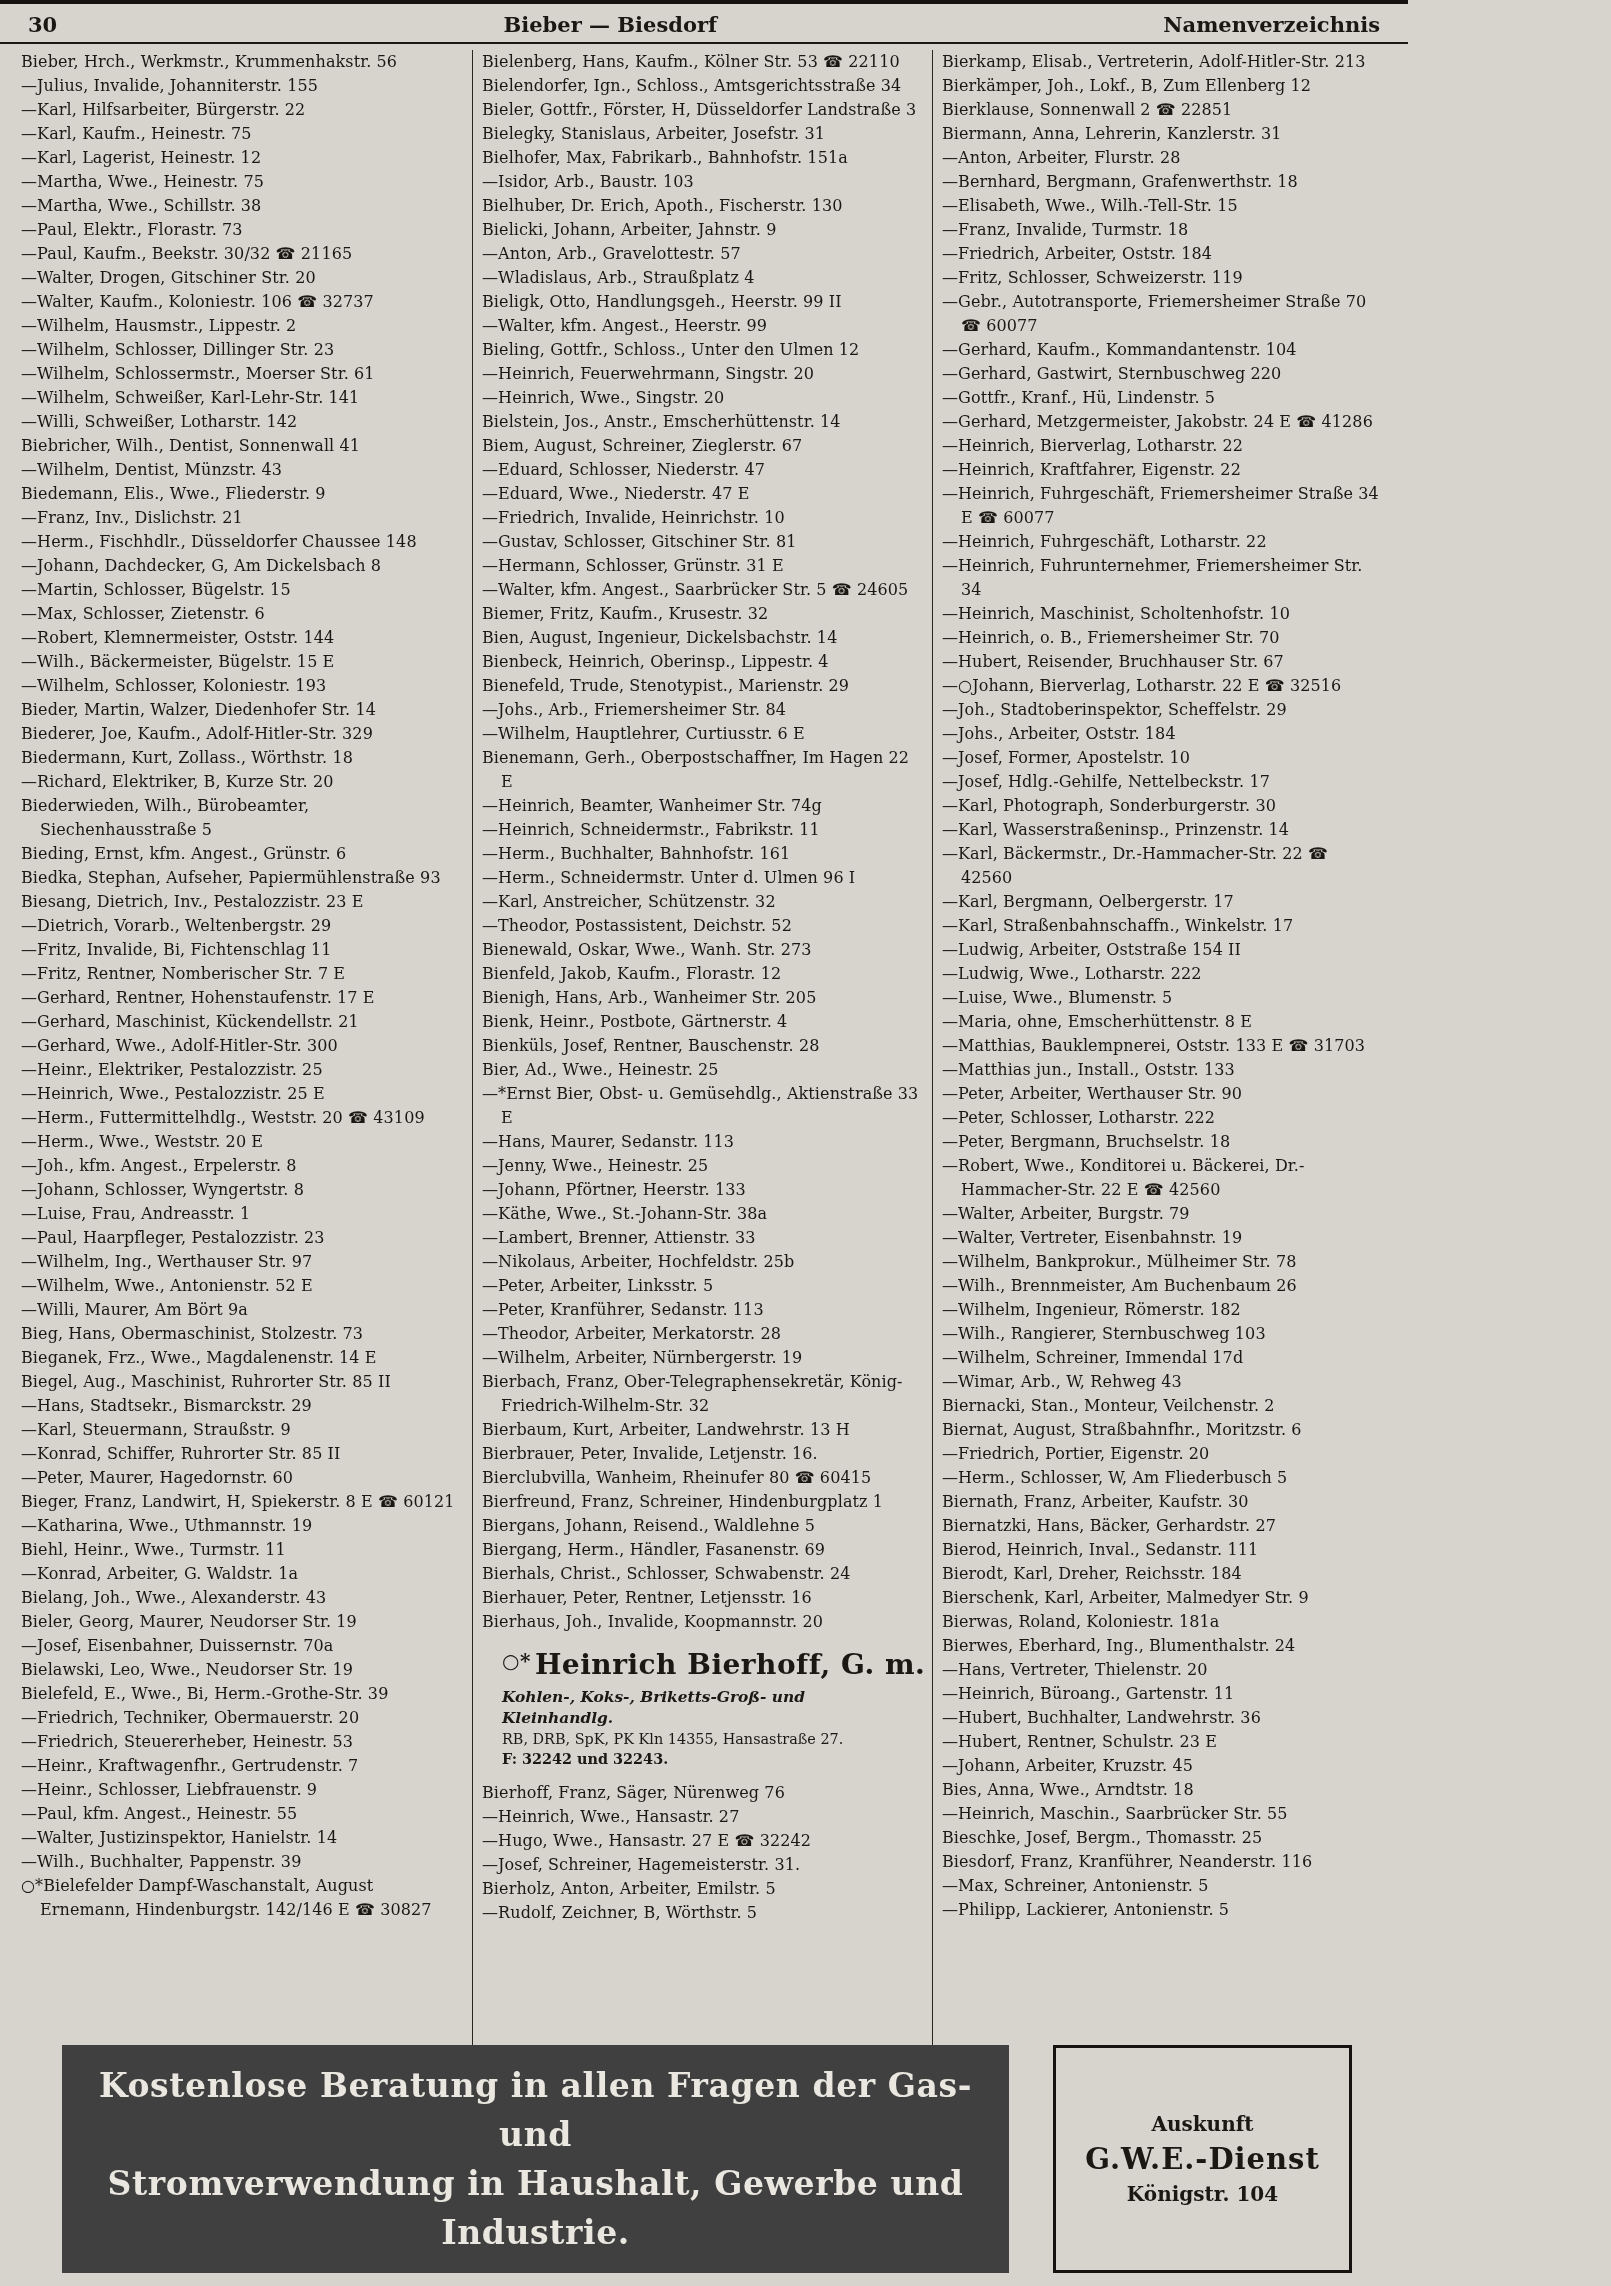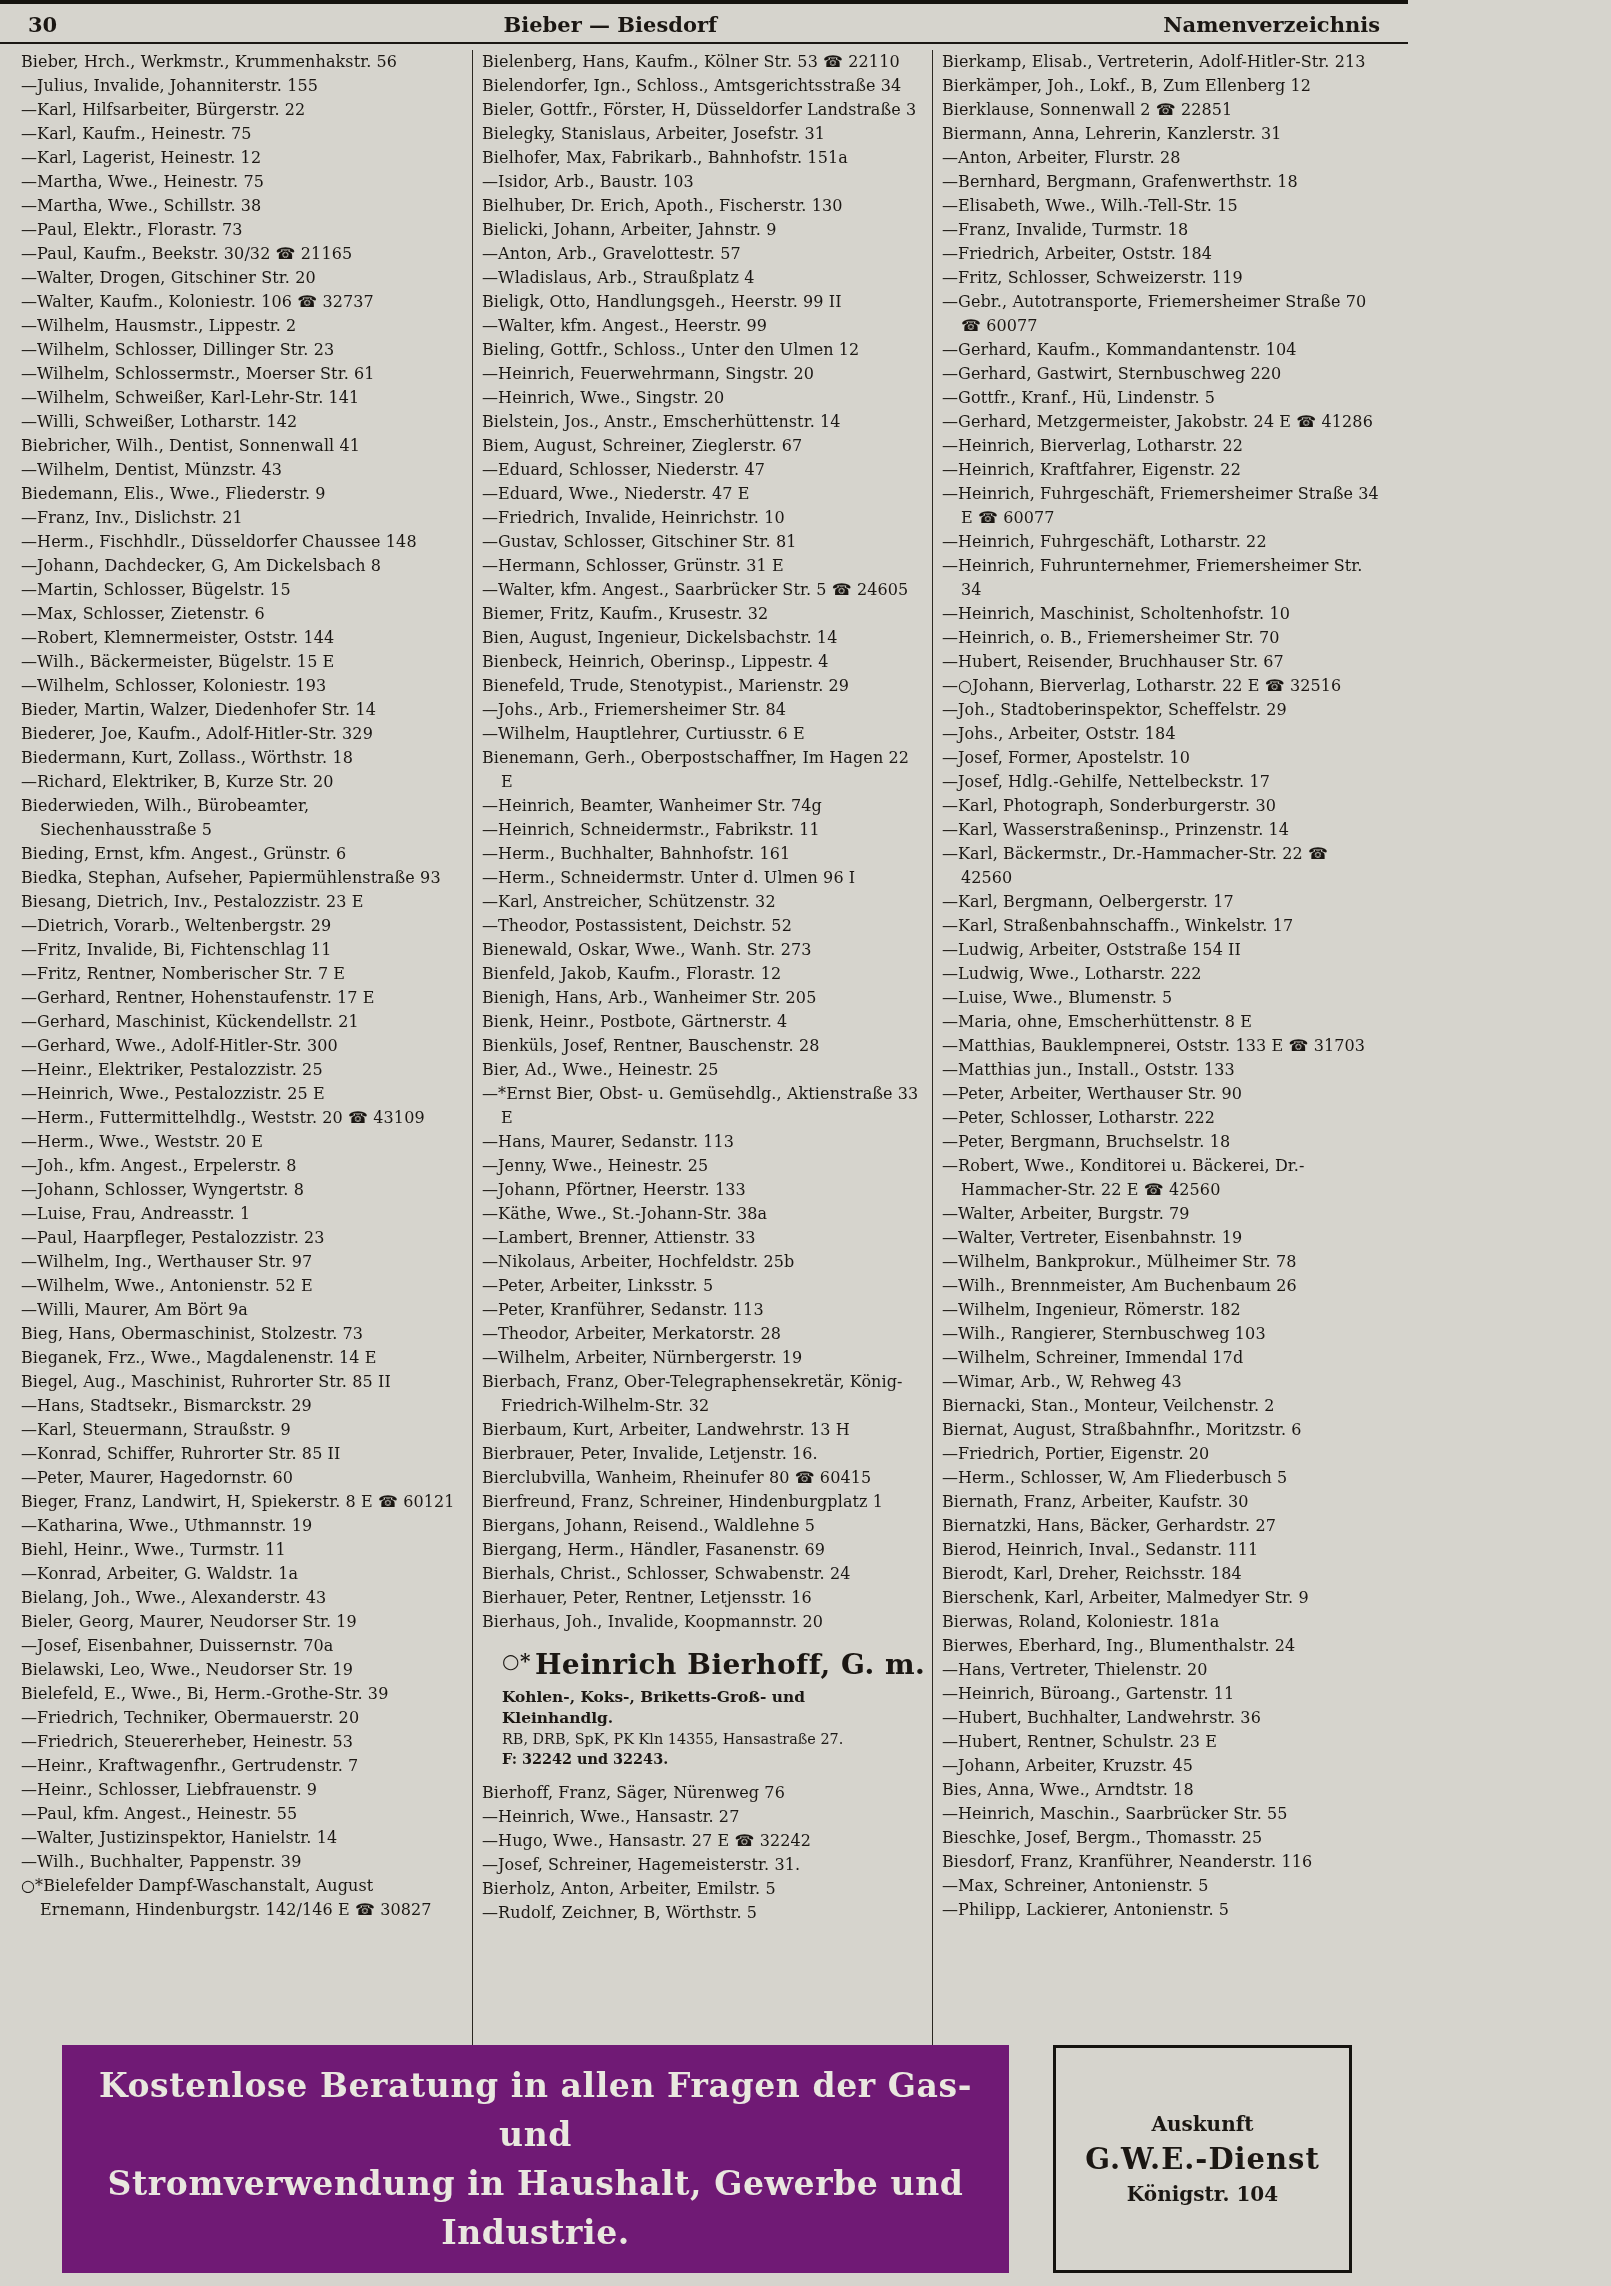--- a/index.html
+++ b/index.html
@@ -52,33 +52,33 @@
     text-align:left;
   }
   .ad-titlerow{
     font-size:28px;
     font-weight:bold;
     white-space:nowrap;
     letter-spacing:0.5px;
     margin-bottom:6px;
   }
   .ad-prefix{font-size:20px;vertical-align:6px;margin-right:4px;}
-  .ad-line1{font-size:15.4px;font-weight:bold;line-height:21px;}
+  .ad-line1{font-size:15.4px;font-weight:bold;line-height:21px;font-style:italic;}
   .ad-line2{font-size:14.4px;line-height:20px;}
   .ad-line3{font-size:14.4px;font-weight:bold;line-height:20px;}
   footer{
     position:absolute;
     left:62px;right:56px;bottom:14px;
     display:flex;
     gap:44px;
     align-items:stretch;
   }
   .banner{
     flex:1;
-    background:#701a75;
+    background:#404040;
     color:#e9e7df;
     text-align:center;
     font-size:33px;
     font-weight:bold;
     line-height:49px;
     padding:16px 30px;
     letter-spacing:0.6px;
   }
   .info-box{
     width:299px;

